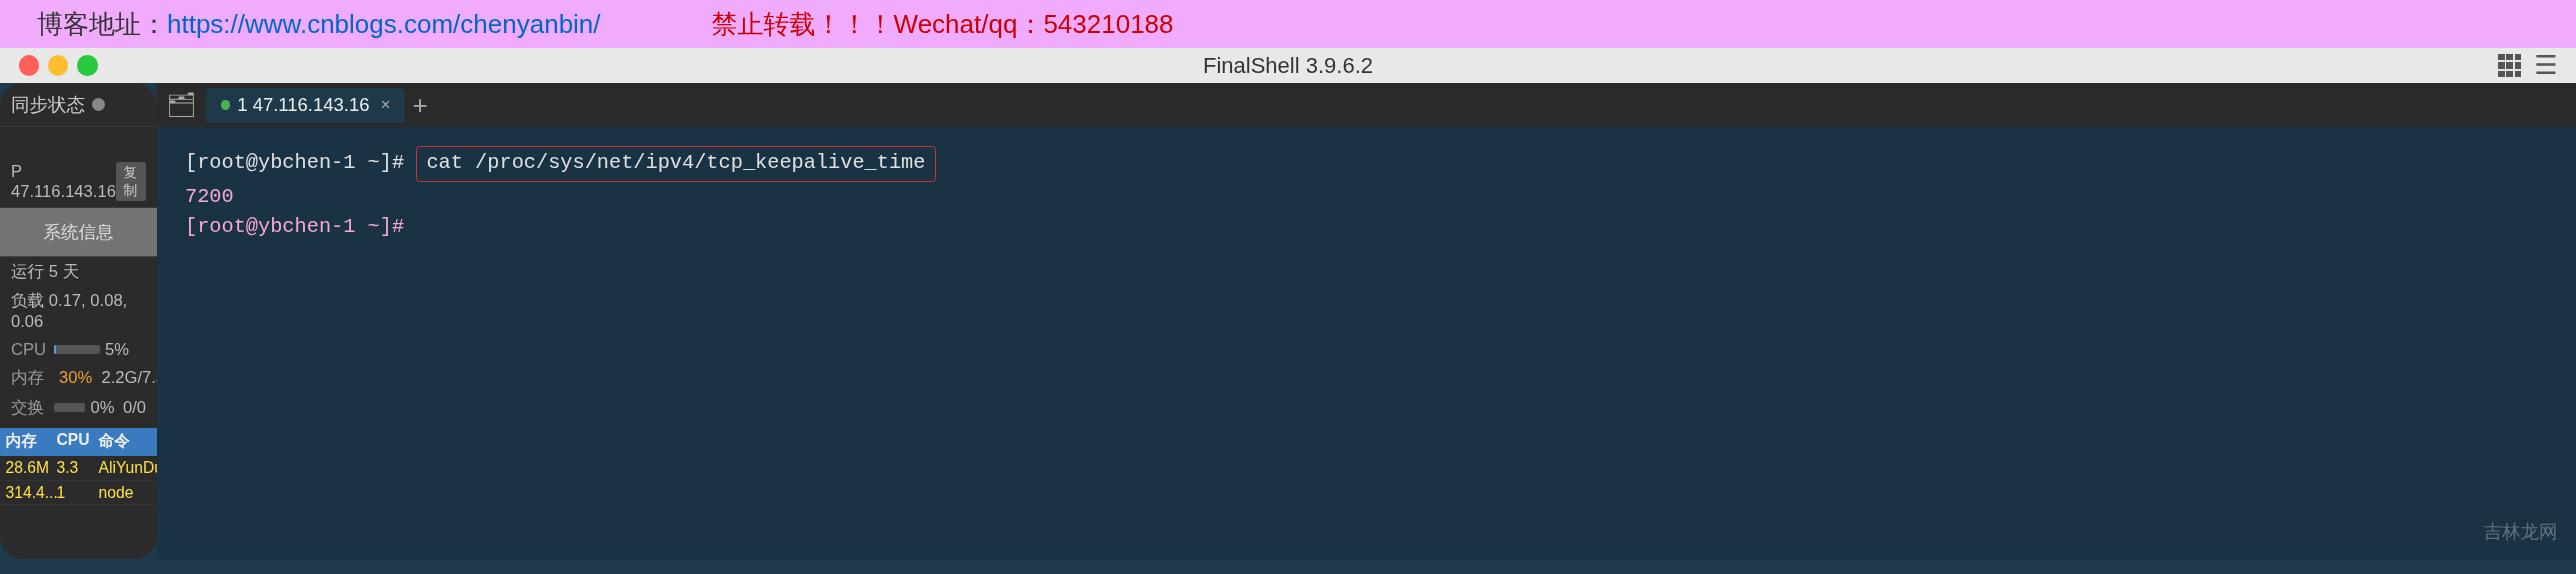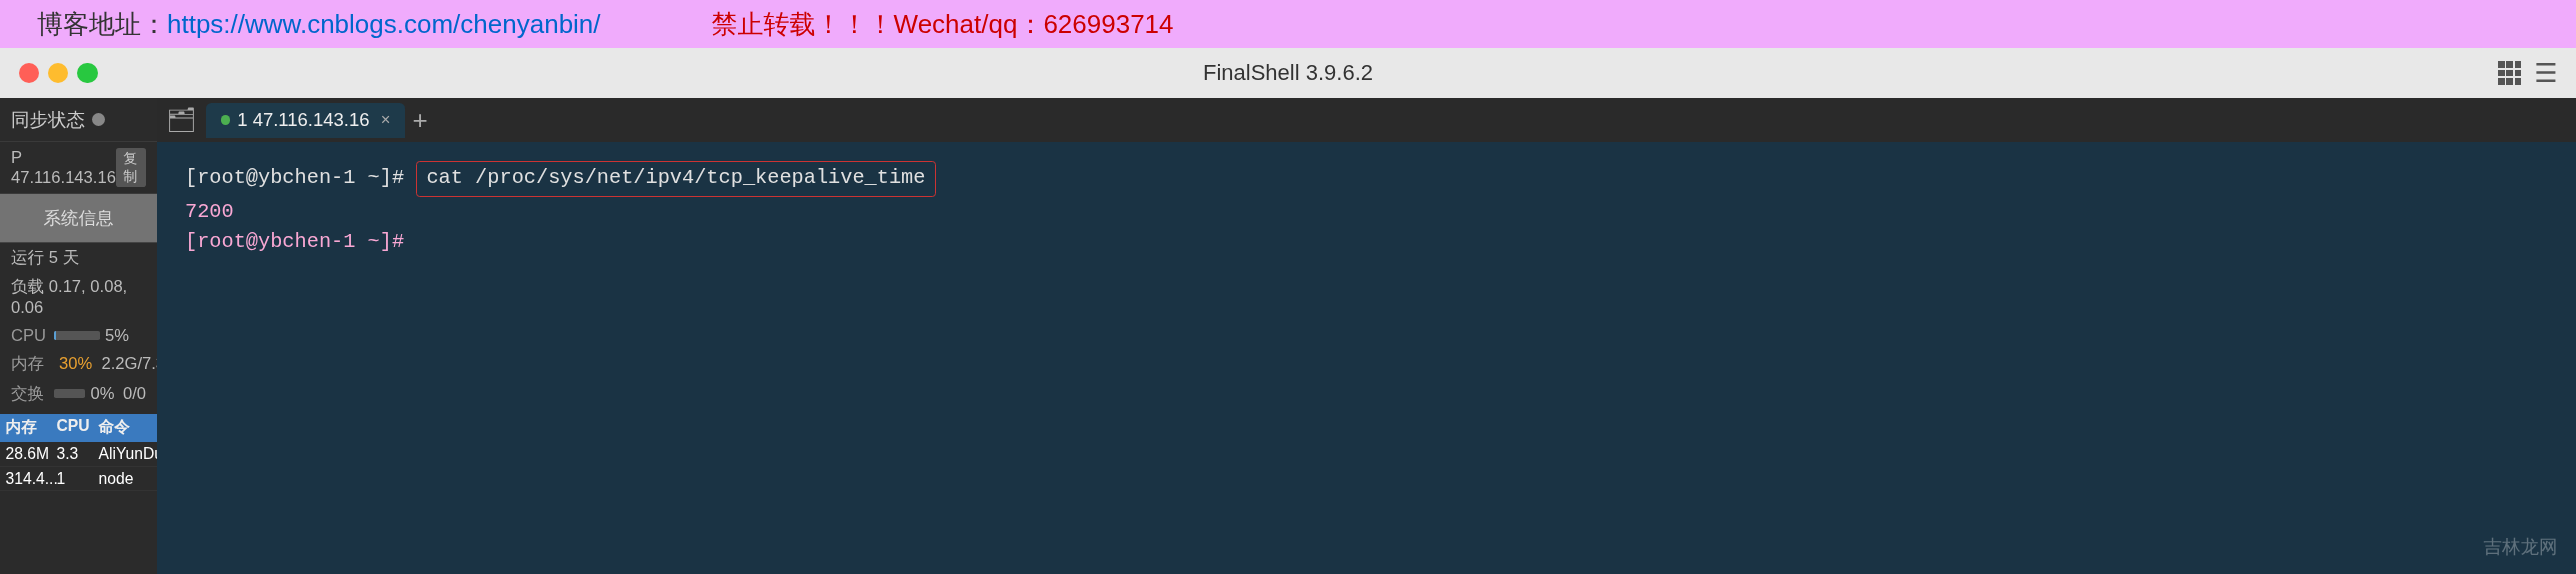--- a/index.html
+++ b/index.html
@@ -31,21 +31,21 @@
     }
     .top-banner-warn {
       font-size: 26px;
       color: #cc0000;
       font-weight: 500;
     }
 
     
     .title-bar {
       width: 100%;
-      height: 50px;
+      height: 35px;
       background: #e8e8e8;
       display: flex;
       align-items: center;
       justify-content: center;
       position: relative;
     }
     .title-bar-buttons {
       position: absolute;
       left: 18.5px;
       display: flex;
@@ -95,20 +95,21 @@
     
     .sidebar {
       width: 157px;
       min-width: 157px;
       background: #2b2b2b;
       color: #ccc;
       display: flex;
       flex-direction: column;
       padding: 0;
       font-size: 18.5px;
+      border-radius: 23px;
     }
     .sidebar-sync {
       padding: 9.2px 11px;
       display: flex;
       align-items: center;
       gap: 7.4px;
       border-bottom: 0.9px solid #3a3a3a;
     }
     .sync-dot {
       width: 13px;
@@ -118,20 +119,21 @@
       display: inline-block;
     }
     .sidebar-ip {
       padding: 5.5px 11px;
       display: flex;
       align-items: flex-start;
       justify-content: space-between;
       border-bottom: 0.9px solid #3a3a3a;
       font-size: 16.6px;
       color: #bbb;
+      margin-top: 29px;
     }
     .copy-btn {
       background: #555;
       color: #ccc;
       font-size: 14px;
       padding: 1.8px 7.4px;
       border-radius: 2.8px;
       cursor: pointer;
     }
     .sidebar-sysinfo {
@@ -178,21 +180,21 @@
       background: #3a7abf;
       font-size: 15.7px;
       color: #eee;
       font-weight: bold;
     }
     .sidebar-table-row {
       display: grid;
       grid-template-columns: 51px 42px 1fr;
       padding: 2.8px 5.5px;
       font-size: 15.7px;
-      color: #ffffff;
+      color: #fde047;
       border-bottom: 0.9px solid #333;
     }
 
     
     .content-area {
       flex: 1;
       display: flex;
       flex-direction: column;
       background: #1e3a4a;
     }
@@ -291,21 +293,21 @@
       font-size: 18.5px;
     }
   </style>
 </head>
 <body>
 
 <div class="top-banner">
   <span class="top-banner-text">
     博客地址：<span>https://www.cnblogs.com/chenyanbin/</span>
   </span>
-  <span class="top-banner-warn">禁止转载！！！Wechat/qq：626993714</span>
+  <span class="top-banner-warn">禁止转载！！！Wechat/qq：543210188</span>
 </div>
 
 <div class="title-bar">
   <div class="title-bar-buttons">
     <span class="tb-btn red"></span>
     <span class="tb-btn yellow"></span>
     <span class="tb-btn green"></span>
   </div>
   <span class="title-bar-title">FinalShell 3.9.6.2</span>
   <div class="title-bar-right">

